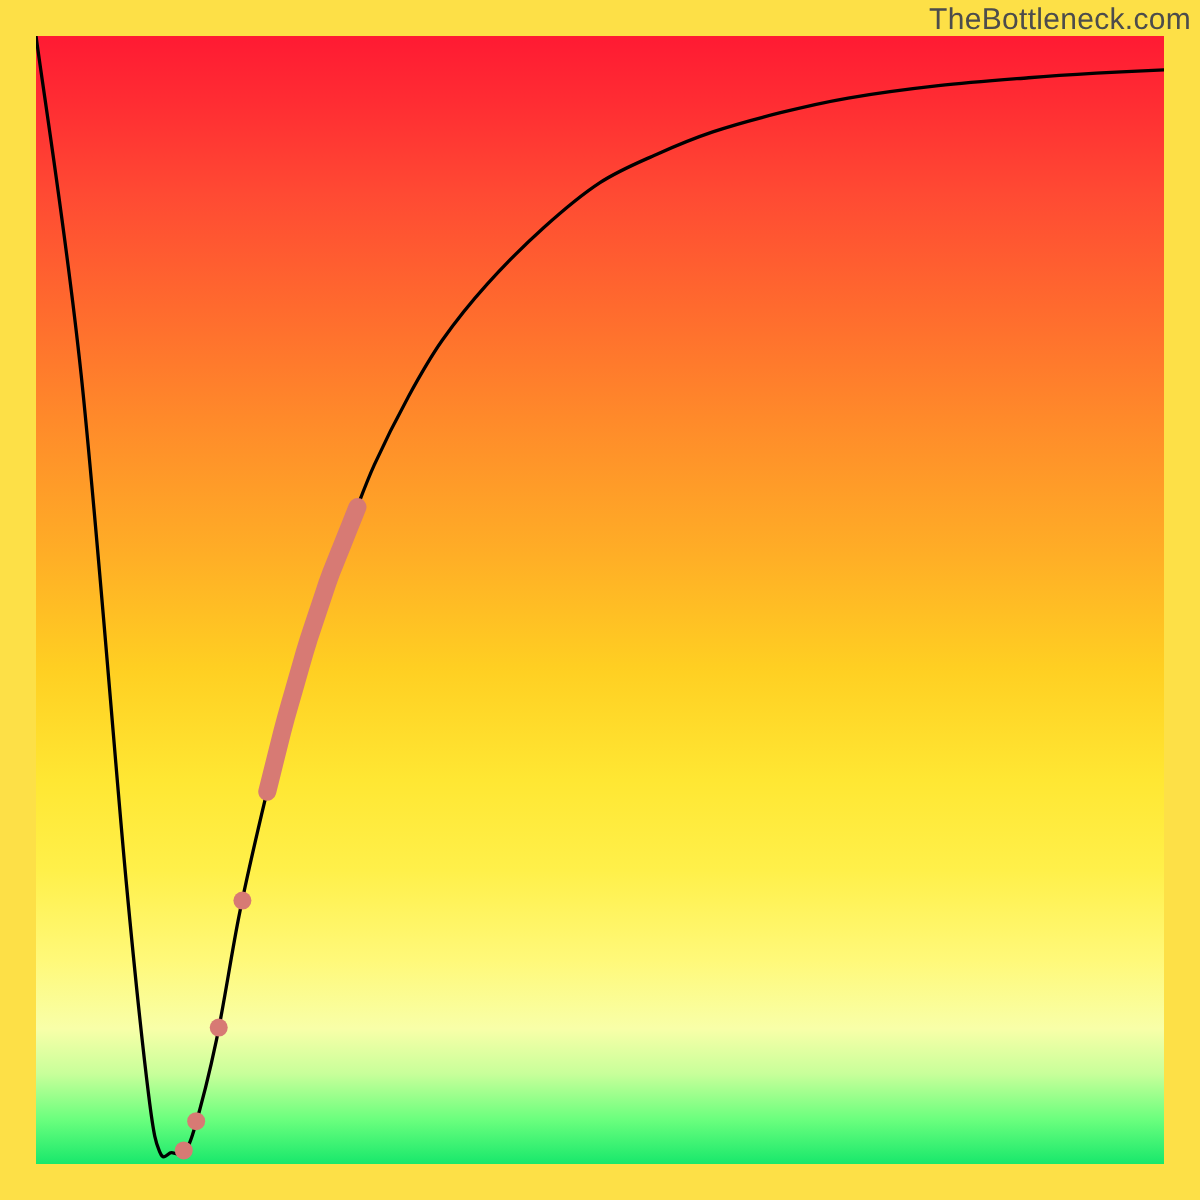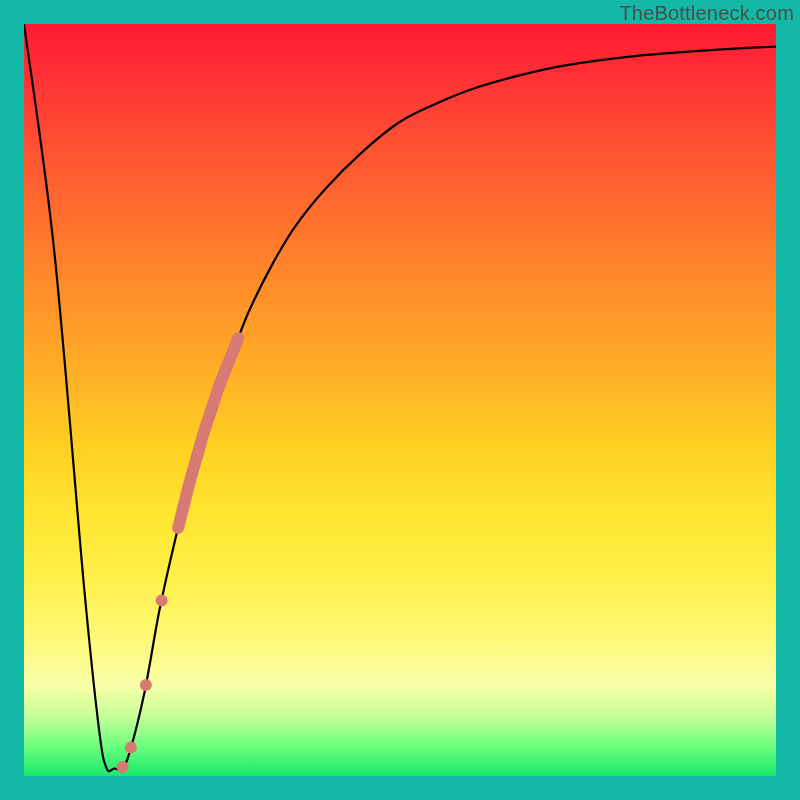--- a/index.html
+++ b/index.html
@@ -8,21 +8,21 @@
     width: 800px;
     height: 800px;
     overflow: hidden;
     background: #000;
     font-family: Arial, Helvetica, sans-serif;
   }
   .frame {
     position: relative;
     width: 800px;
     height: 800px;
-    background: #14b8a6;
+    background: #fde047;
   }
   .plot-area {
     position: absolute;
     left: 24px;
     top: 24px;
     width: 752px;
     height: 752px;
     overflow: hidden;
   }
   .gradient-bg {

